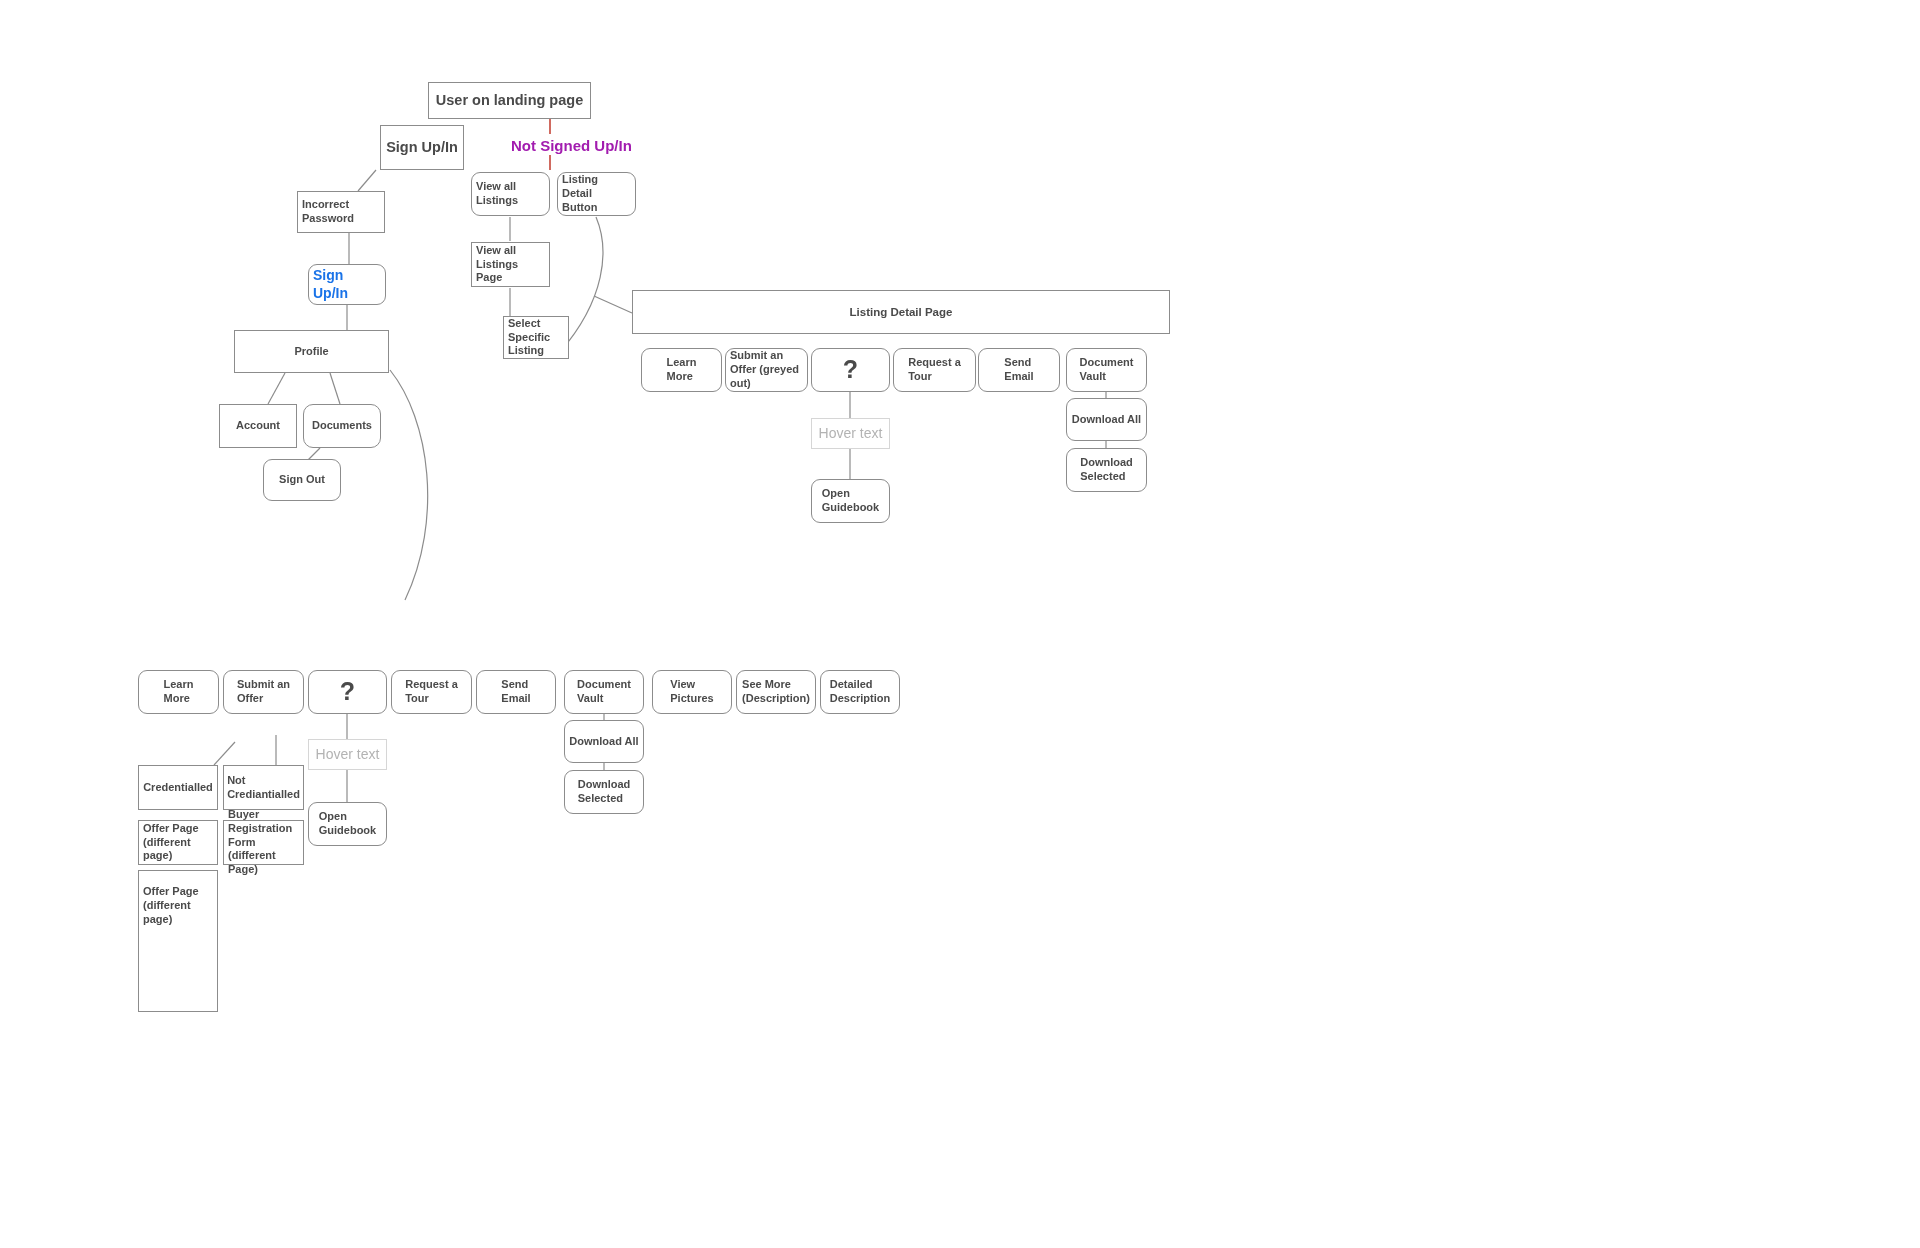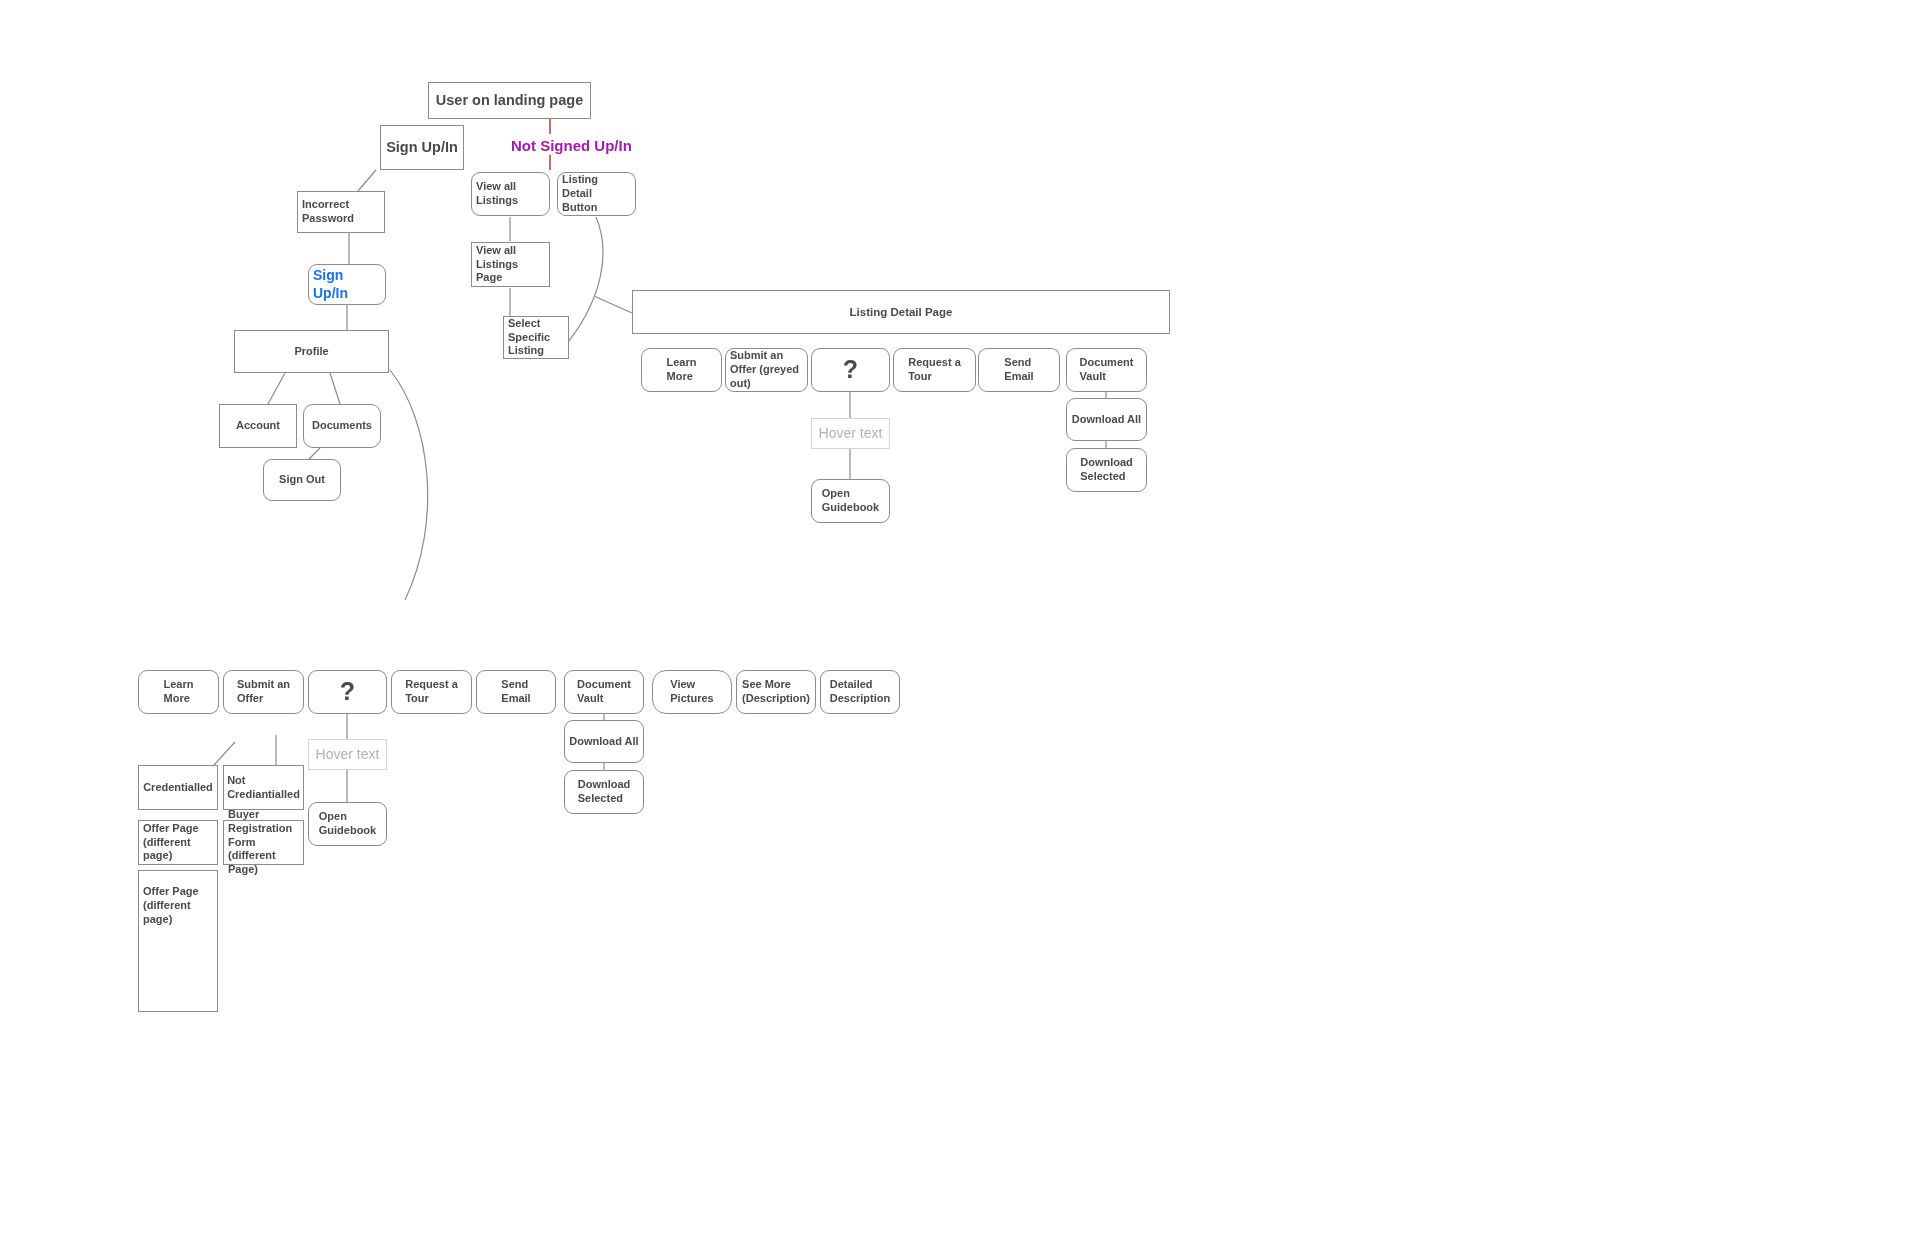--- a/index.html
+++ b/index.html
@@ -183,21 +183,21 @@
   <div class="node rounded" style="left:223px; top:670px; width:81px; height:44px;">Submit an<br>Offer</div>
 
   <div class="node rounded qmark" style="left:308px; top:670px; width:79px; height:44px;">?</div>
 
   <div class="node rounded" style="left:391px; top:670px; width:81px; height:44px;">Request a<br>Tour</div>
 
   <div class="node rounded" style="left:476px; top:670px; width:80px; height:44px;">Send<br>Email</div>
 
   <div class="node rounded" style="left:564px; top:670px; width:80px; height:44px;">Document<br>Vault</div>
 
-  <div class="node rounded" style="left:652px; top:670px; width:80px; height:44px;border-radius:14px;">View<br>Pictures</div>
+  <div class="node rounded" style="left:652px; top:670px; width:80px; height:44px;">View<br>Pictures</div>
 
   <div class="node rounded" style="left:736px; top:670px; width:80px; height:44px;">See More<br>(Description)</div>
 
   <div class="node rounded" style="left:820px; top:670px; width:80px; height:44px;">Detailed<br>Description</div>
 
   <div class="node rounded" style="left:564px; top:720px; width:80px; height:43px;">Download All</div>
 
   <div class="node rounded" style="left:564px; top:770px; width:80px; height:44px;">Download<br>Selected</div>
 
   <div class="node hover-text" style="left:308px; top:739px; width:79px; height:31px;">Hover text</div>

